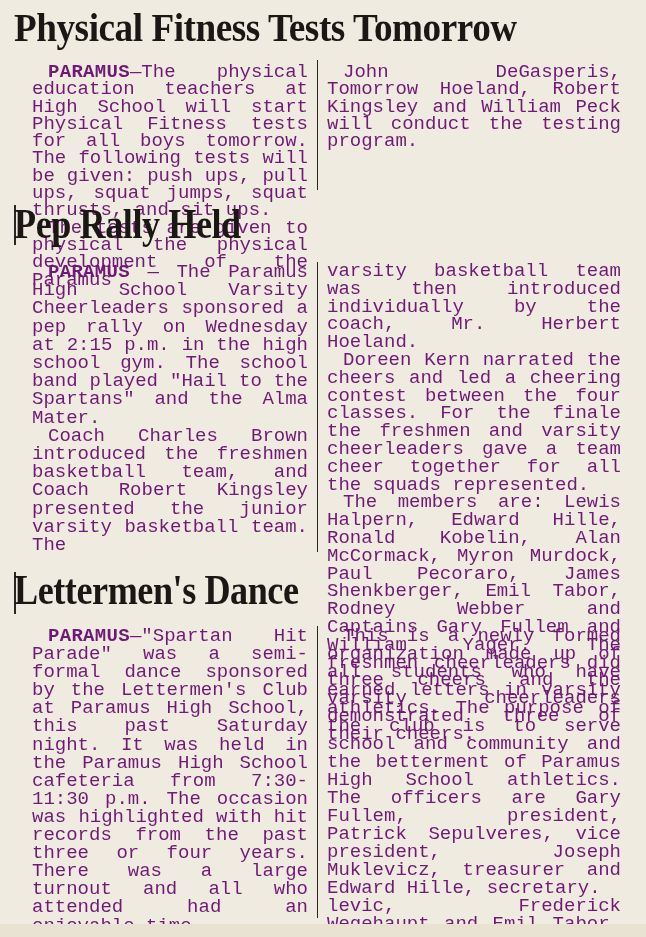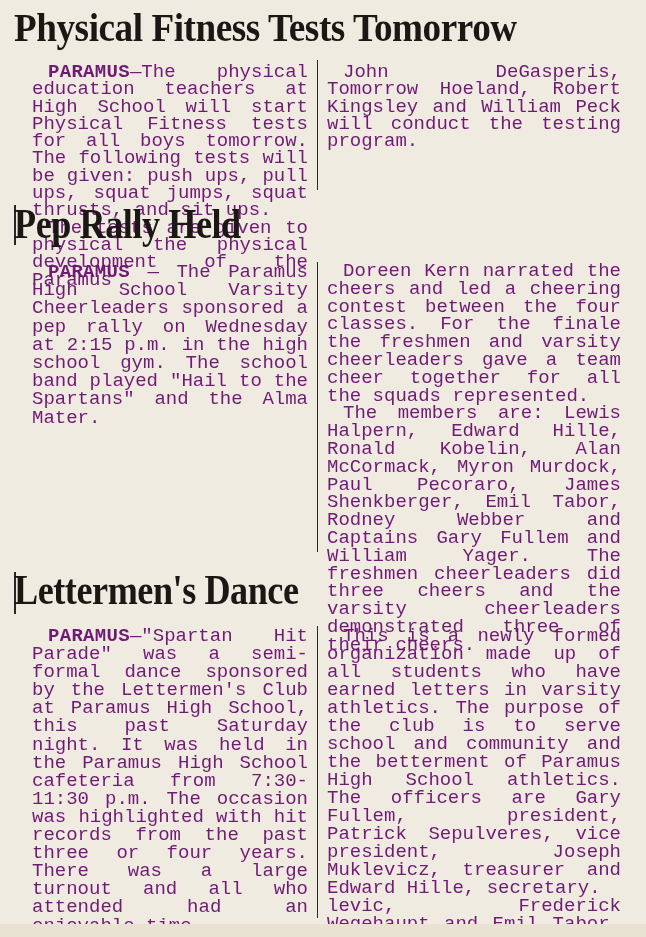--- a/index.html
+++ b/index.html
@@ -82,22 +82,24 @@
   </div>
   <div class="col s1-right">
     <p>John DeGasperis, Tomorrow Hoeland, Robert Kingsley and William Peck will conduct the testing program.</p>
   </div>
 
   <div class="divider left-rule s2-vrule"></div>
   <h1 class="headline h2">Pep Rally Held</h1>
   <div class="divider s2-div"></div>
   <div class="col s2-left">
     <p class="first"><span class="dateline">PARAMUS</span><span> — The Paramus High School Varsity Cheerleaders sponsored a pep rally on Wednesday at 2:15 p.m. in the high school gym. The school band played "Hail to the Spartans" and the Alma Mater.</span></p>
+    <p>Coach Charles Brown introduced the freshmen basketball team, and Coach Robert Kingsley presented the junior varsity basketball team. The</p>
   </div>
   <div class="col s2-right">
+    <p style="text-indent:0">varsity basketball team was then introduced individually by the coach, Mr. Herbert Hoeland.</p>
     <p>Doreen Kern narrated the cheers and led a cheering contest between the four classes. For the finale the freshmen and varsity cheerleaders gave a team cheer together for all the squads represented.</p>
     <p>The members are: Lewis Halpern, Edward Hille, Ronald Kobelin, Alan McCormack, Myron Murdock, Paul Pecoraro, James Shenkberger, Emil Tabor, Rodney Webber and Captains Gary Fullem and William Yager. The freshmen cheerleaders did three cheers and the varsity cheerleaders demonstrated three of their cheers.</p>
   </div>
 
   <div class="divider left-rule s3-vrule"></div>
   <h1 class="headline h3">Lettermen's Dance</h1>
   <div class="divider s3-div"></div>
   <div class="col s3-left">
     <p class="first"><span class="dateline">PARAMUS</span><span>—"Spartan Hit Parade" was a semi-formal dance sponsored by the Lettermen's Club at Paramus High School, this past Saturday night. It was held in the Paramus High School cafeteria from 7:30-11:30 p.m. The occasion was highlighted with hit records from the past three or four years. There was a large turnout and all who attended had an enjoyable time.</span></p>
   </div>

